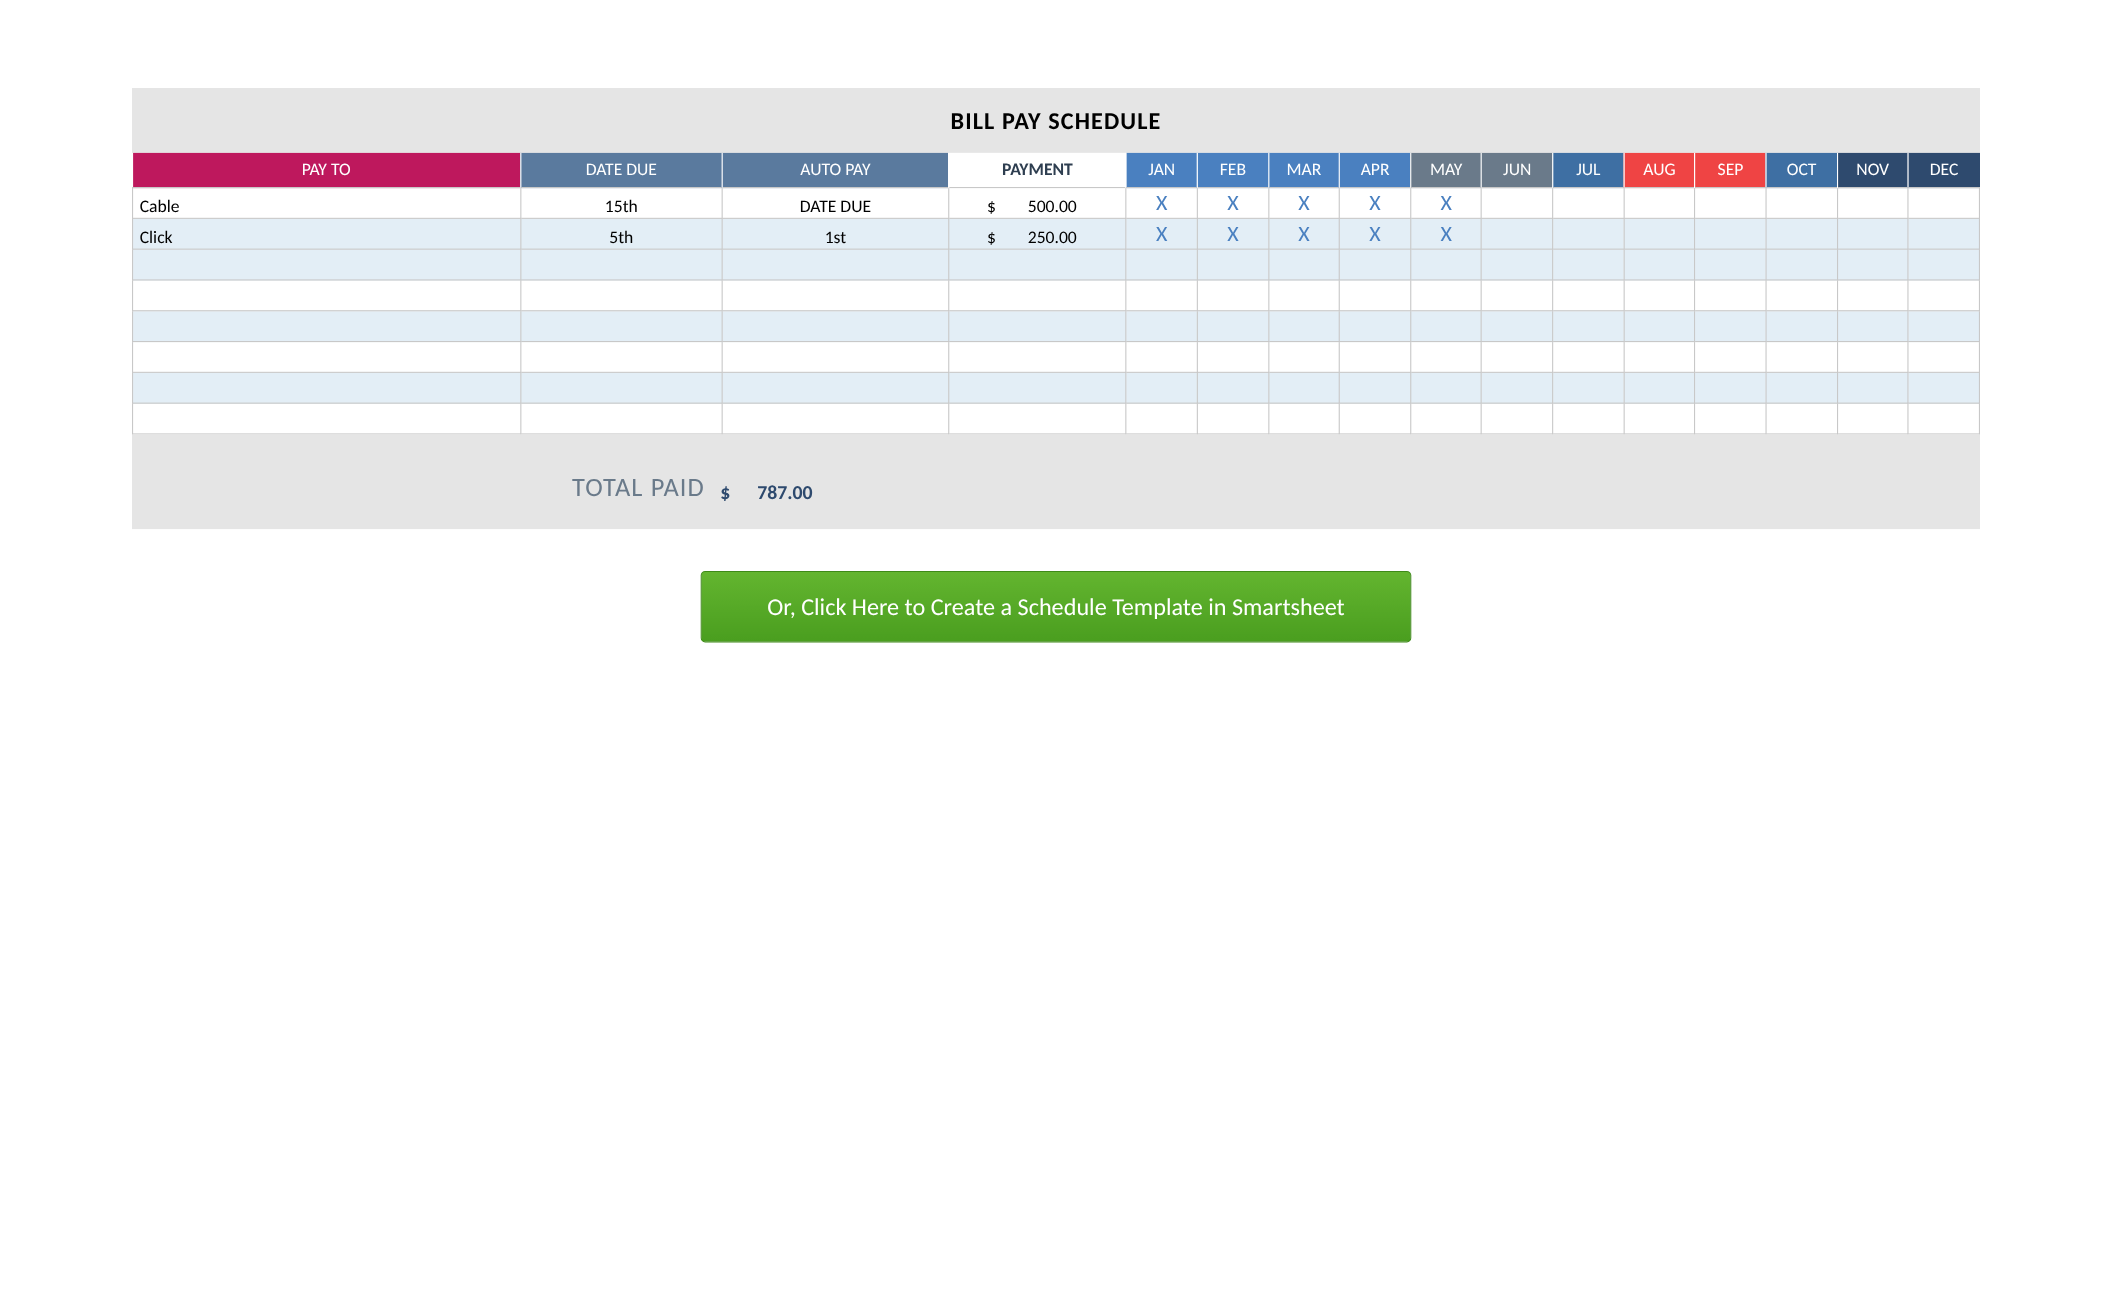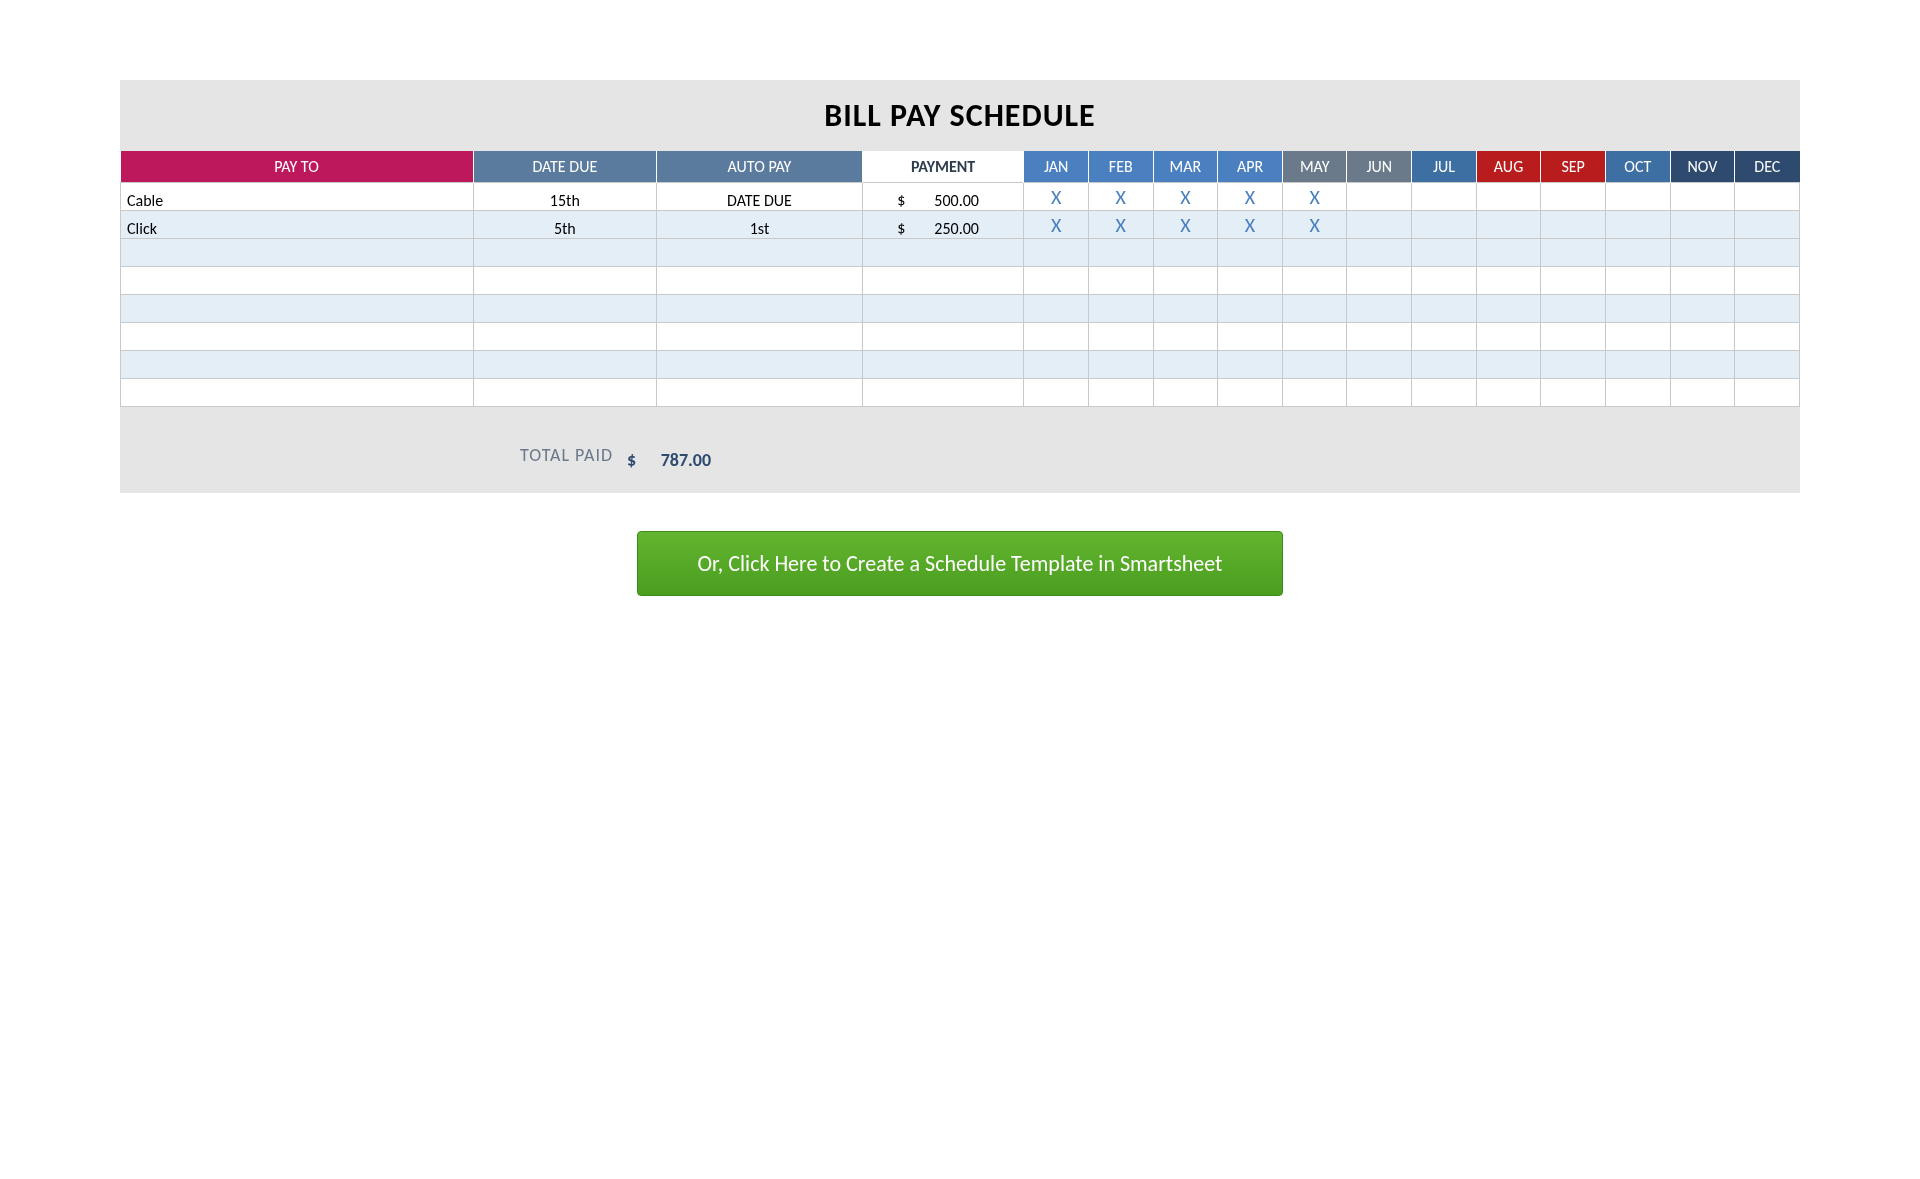--- a/index.html
+++ b/index.html
@@ -13,21 +13,21 @@
   .sheet {
     width: 100%;
   }
   .title-bar {
     background: #e5e5e5;
     text-align: center;
     padding: 16px 0;
   }
   .title-bar h1 {
     margin: 0;
-    font-size: 32px;
+    font-size: 22px;
     font-weight: 700;
     letter-spacing: 1px;
   }
   table {
     width: 100%;
     border-collapse: collapse;
     table-layout: fixed;
   }
   thead th {
     color: #fff;
@@ -44,21 +44,21 @@
   col.c-auto    { width: 140px; }
   col.c-pay     { width: 110px; }
   col.c-month   { width: 44px; }
   
   th.dark   { background: #be185d; }
   th.med    { background: #5a7a9e; }
   th.white  { background: #fff; color: #2e3e50; font-weight: 600; margin-left: 32px; }
   th.blue1  { background: #4a80c0; }
   th.slate  { background: #6a7a8a; }
   th.steel  { background: #3e6fa3; }
-  th.grey   { background: #b91c1c; }
+  th.grey   { background: #ef4444; }
   th.navy   { background: #2e4a6e; }
   tbody tr { height: 28px; }
   tbody tr.alt { background: #e3eef6; }
   tbody td {
     border: 1px solid #c8c8c8;
     font-size: 16px;
     padding: 0 6px;
     vertical-align: bottom;
     text-align: center;
   }
@@ -71,21 +71,21 @@
     vertical-align: middle;
   }
   .total-row {
     background: #e5e5e5;
     padding: 22px 0;
     display: flex;
     align-items: center;
   }
   .total-label {
     color: #6a7a8a;
-    font-size: 18px;
+    font-size: 24px;
     font-weight: 500;
     letter-spacing: 1px;
     margin-left: 400px;
     margin-right: 14px;
     margin-top: 10px;
   }
   .total-value {
     color: #2e4a6e;
     font-size: 18px;
     font-weight: 700;

